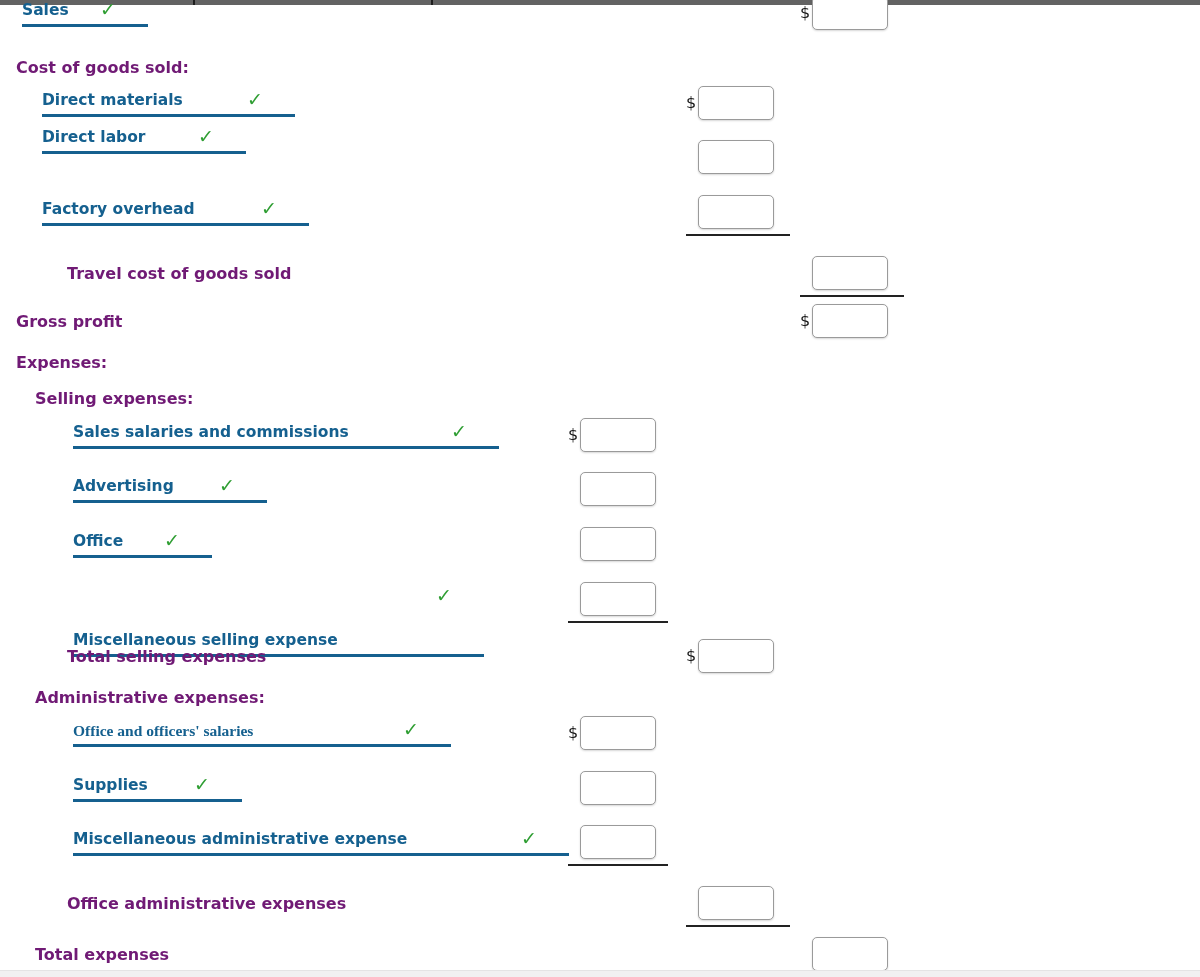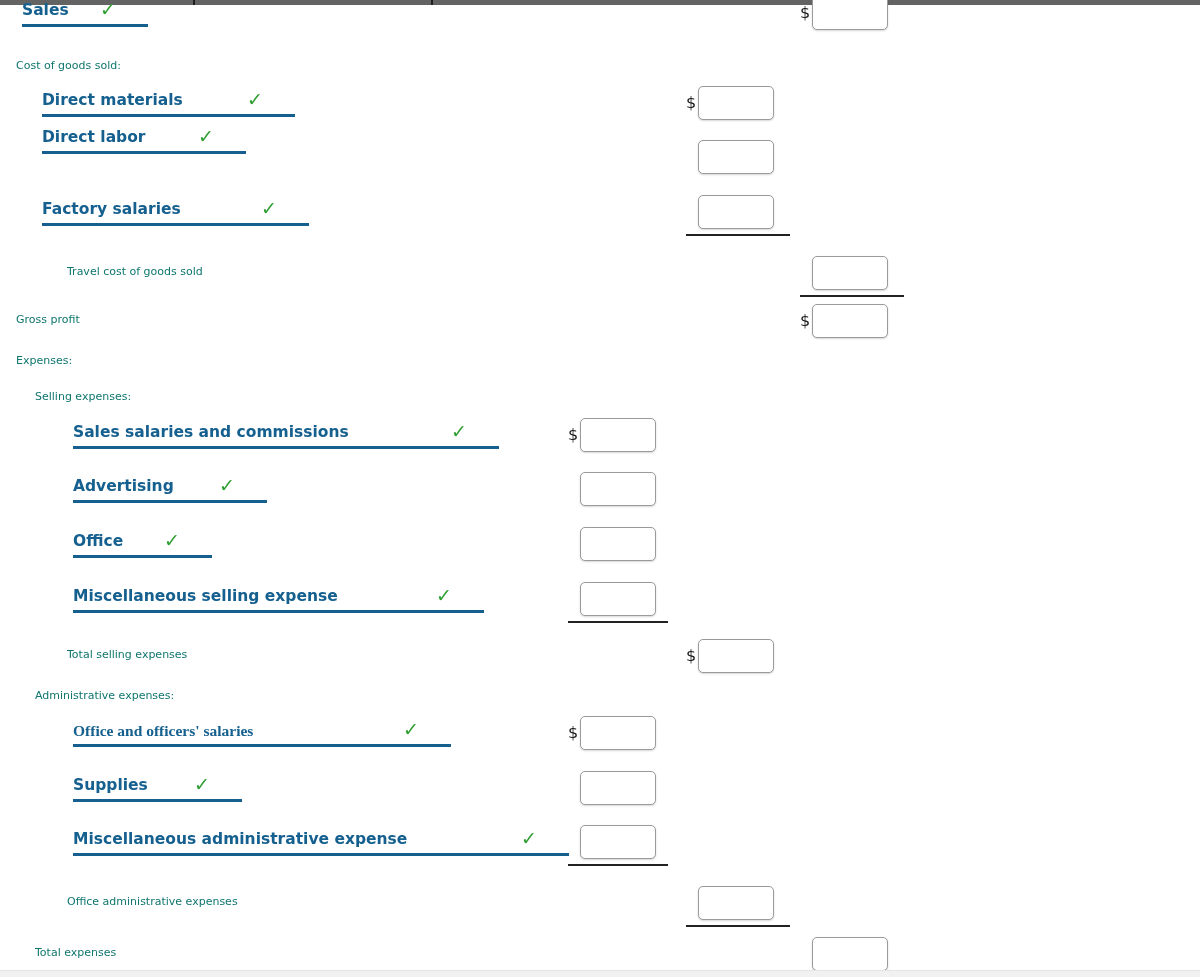--- a/index.html
+++ b/index.html
@@ -51,23 +51,23 @@
     height: 971px;
   }
 
   
   .label {
     position: absolute;
     white-space: nowrap;
     line-height: 1;
   }
   .label.static {
-    color: #0f766e;
-    font-weight: 400;
-    font-size: 11px;
+    color: #701a75;
+    font-weight: 700;
+    font-size: 16px;
   }
 
   
   .acct-link {
     position: absolute;
     white-space: nowrap;
     line-height: 1;
     color: #15608f;
     font-weight: bold;
     font-size: 15.5px;
@@ -147,21 +147,21 @@
     <a class="acct-link" href="#" style="left: 42px; top: 93px;"><span class="txt" style="min-width: 227px;">Direct materials</span><span class="check" style="left: 205px;">✓</span></a>
     <div class="cell" style="left: 686px; top: 86px;">
       <span class="dollar">$</span>
       <input class="amt" type="text" value="" style="">
     </div>
     <a class="acct-link" href="#" style="left: 42px; top: 130px;"><span class="txt" style="min-width: 178px;">Direct labor</span><span class="check" style="left: 156px;">✓</span></a>
     <div class="cell" style="left: 686px; top: 140px;">
       <span class="dollar empty">$</span>
       <input class="amt" type="text" value="" style="">
     </div>
-    <a class="acct-link" href="#" style="left: 42px; top: 202px;"><span class="txt" style="min-width: 241px;">Factory salaries</span><span class="check" style="left: 219px;">✓</span></a>
+    <a class="acct-link" href="#" style="left: 42px; top: 202px;"><span class="txt" style="min-width: 241px;">Factory overhead</span><span class="check" style="left: 219px;">✓</span></a>
     <div class="cell" style="left: 686px; top: 195px;">
       <span class="dollar empty">$</span>
       <input class="amt" type="text" value="" style="">
     </div>
     <div class="rule" style="left: 686px; width: 104px; top: 234px;"></div>
     <div class="label static" style="left: 67px; top: 266px;">Travel cost of goods sold</div>
     <div class="cell" style="left: 800px; top: 256px;">
       <span class="dollar empty">$</span>
       <input class="amt" type="text" value="" style="">
     </div>
@@ -181,21 +181,21 @@
     <a class="acct-link" href="#" style="left: 73px; top: 479px;"><span class="txt" style="min-width: 168px;">Advertising</span><span class="check" style="left: 146px;">✓</span></a>
     <div class="cell" style="left: 568px; top: 472px;">
       <span class="dollar empty">$</span>
       <input class="amt" type="text" value="" style="">
     </div>
     <a class="acct-link" href="#" style="left: 73px; top: 534px;"><span class="txt" style="min-width: 113px;">Office</span><span class="check" style="left: 91px;">✓</span></a>
     <div class="cell" style="left: 568px; top: 527px;">
       <span class="dollar empty">$</span>
       <input class="amt" type="text" value="" style="">
     </div>
-    <a class="acct-link" href="#" style="left: 73px; top: 589px;"><span class="txt" style="min-width: 385px;">Miscellaneous selling expense</span><span class="check" style="left: 363px;">✓</span></a>
+    <a class="acct-link" href="#" style="left: 73px; top: 589px;"><span class="txt" style="min-width: 385px; margin-top: 44px;">Miscellaneous selling expense</span><span class="check" style="left: 363px;">✓</span></a>
     <div class="cell" style="left: 568px; top: 582px;">
       <span class="dollar empty">$</span>
       <input class="amt" type="text" value="" style="">
     </div>
     <div class="rule" style="left: 568px; width: 100px; top: 621px;"></div>
     <div class="label static" style="left: 67px; top: 649px;">Total selling expenses</div>
     <div class="cell" style="left: 686px; top: 639px;">
       <span class="dollar">$</span>
       <input class="amt" type="text" value="" style="">
     </div>

